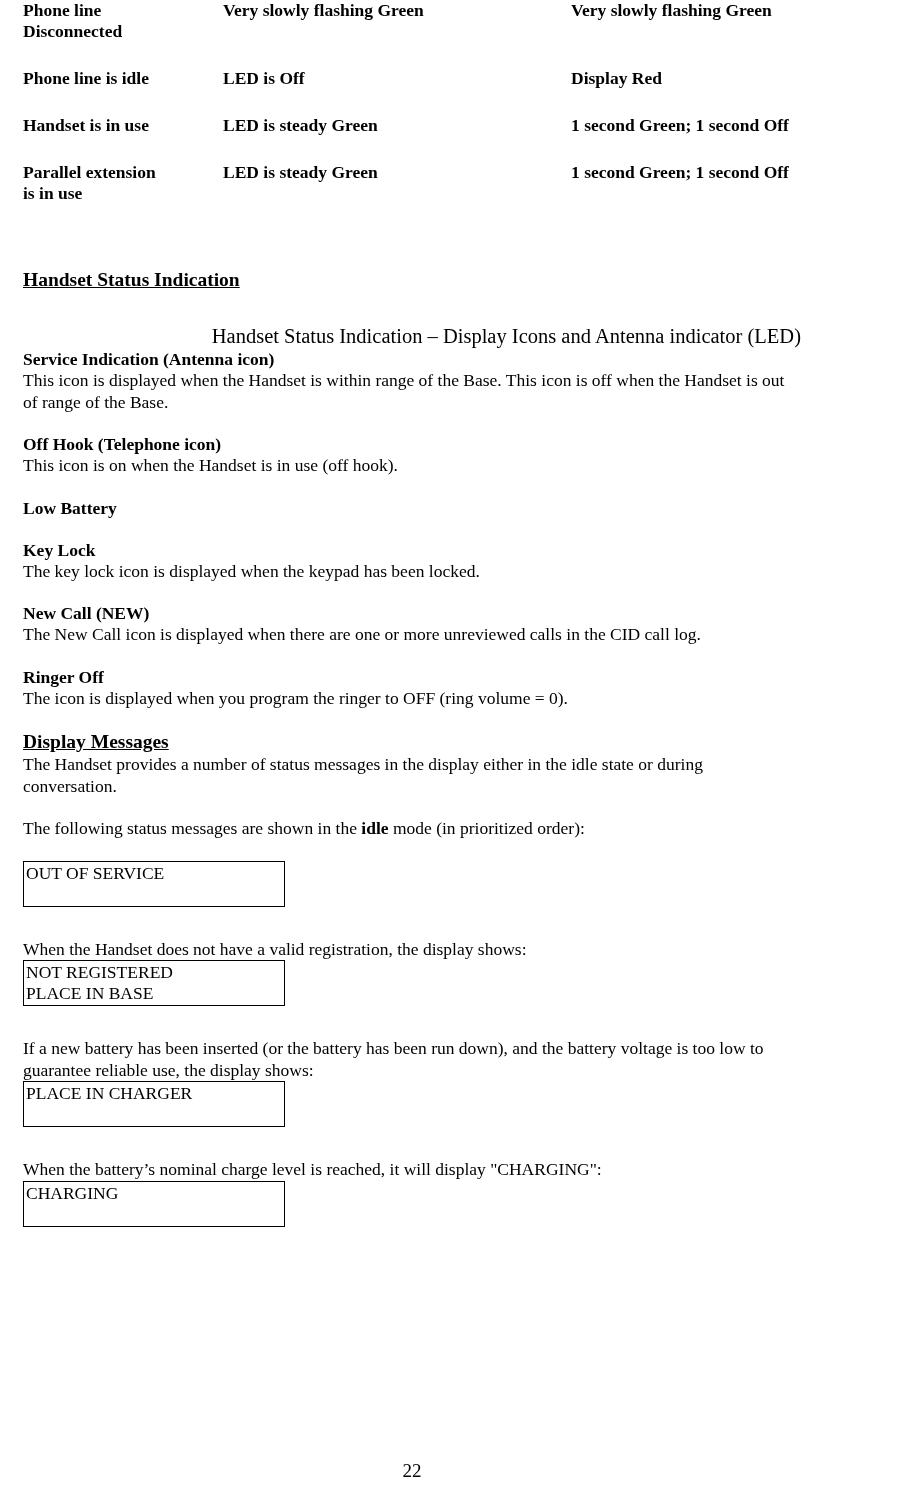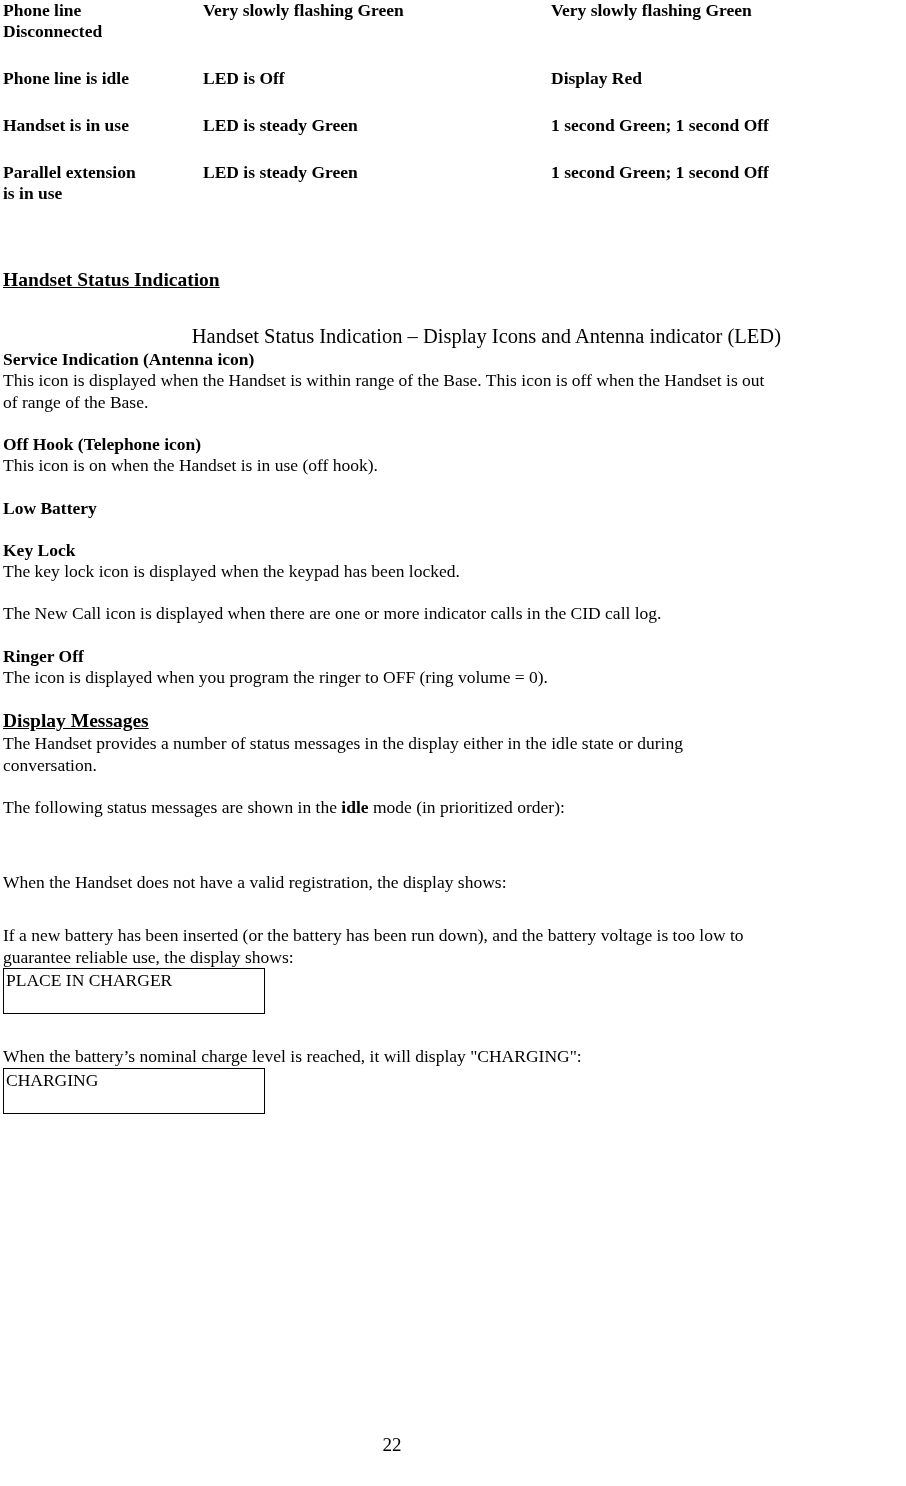--- a/index.html
+++ b/index.html
@@ -14,20 +14,21 @@
     font-family: "Liberation Serif", "DejaVu Serif", serif;
     color: #000000;
     -webkit-font-smoothing: antialiased;
   }
   .page {
     position: relative;
     width: 784px;
     height: 1486px;
     box-sizing: border-box;
     padding: 0 3px;
+    margin-left: 20px;
   }
 
   
   .led-table {
     width: 900px;
     border-collapse: collapse;
     table-layout: fixed;
     margin: 0;
     padding: 0;
   }
@@ -93,21 +94,21 @@
     line-height: 21px;
     font-weight: normal;
     white-space: nowrap;
   }
 
   
   .page-number {
     position: absolute;
     left: 0;
     right: 0;
-    bottom: 30px;
+    bottom: 4px;
     text-align: center;
     font-size: 19px;
     line-height: 22px;
   }
 </style>
 </head>
 <body>
 
 <div class="page">
 
@@ -158,45 +159,54 @@
 
   <p class="bold-label">Low Battery</p>
 
   <div class="gap-sm"></div>
 
   <p class="bold-label">Key Lock</p>
   <p class="body-text">The key lock icon is displayed when the keypad has been locked.</p>
 
   <div class="gap-sm"></div>
 
-  <p class="body-text">The New Call icon is displayed when there are one or more indicator calls in the CID call log.</p>
+  <p class="bold-label">New Call (NEW)</p>
+  <p class="body-text">The New Call icon is displayed when there are one or more unreviewed calls in the CID call log.</p>
 
   <div class="gap-sm"></div>
 
   <p class="bold-label">Ringer Off</p>
   <p class="body-text">The icon is displayed when you program the ringer to OFF (ring volume = 0).</p>
 
   <div class="gap-sm"></div>
 
   <div>
     <span class="section-heading">Display Messages</span>
   </div>
 
   <p class="body-text">The Handset provides a number of status messages in the display either in the idle state or during conversation.</p>
 
   <div class="gap-sm"></div>
 
   <p class="body-text"><span>The following status messages are shown in the </span><b>idle</b><span> mode (in prioritized order):</span></p>
 
   <div class="gap-sm"></div>
 
+  <div class="lcd-box">
+    <div class="lcd-line">OUT OF SERVICE</div>
+    <div class="lcd-line"></div>
+  </div>
 
   <div class="gap-md"></div>
 
   <p class="body-text">When the Handset does not have a valid registration, the display shows:</p>
+  <div class="lcd-box">
+    <div class="lcd-line">NOT REGISTERED</div>
+    <div class="lcd-line">PLACE IN BASE</div>
+  </div>
 
   <div class="gap-md"></div>
 
   <p class="body-text">If a new battery has been inserted (or the battery has been run down), and the battery voltage is too low to guarantee reliable use, the display shows:</p>
   <div class="lcd-box">
     <div class="lcd-line">PLACE IN CHARGER</div>
     <div class="lcd-line"></div>
   </div>
 
   <div class="gap-md"></div>

